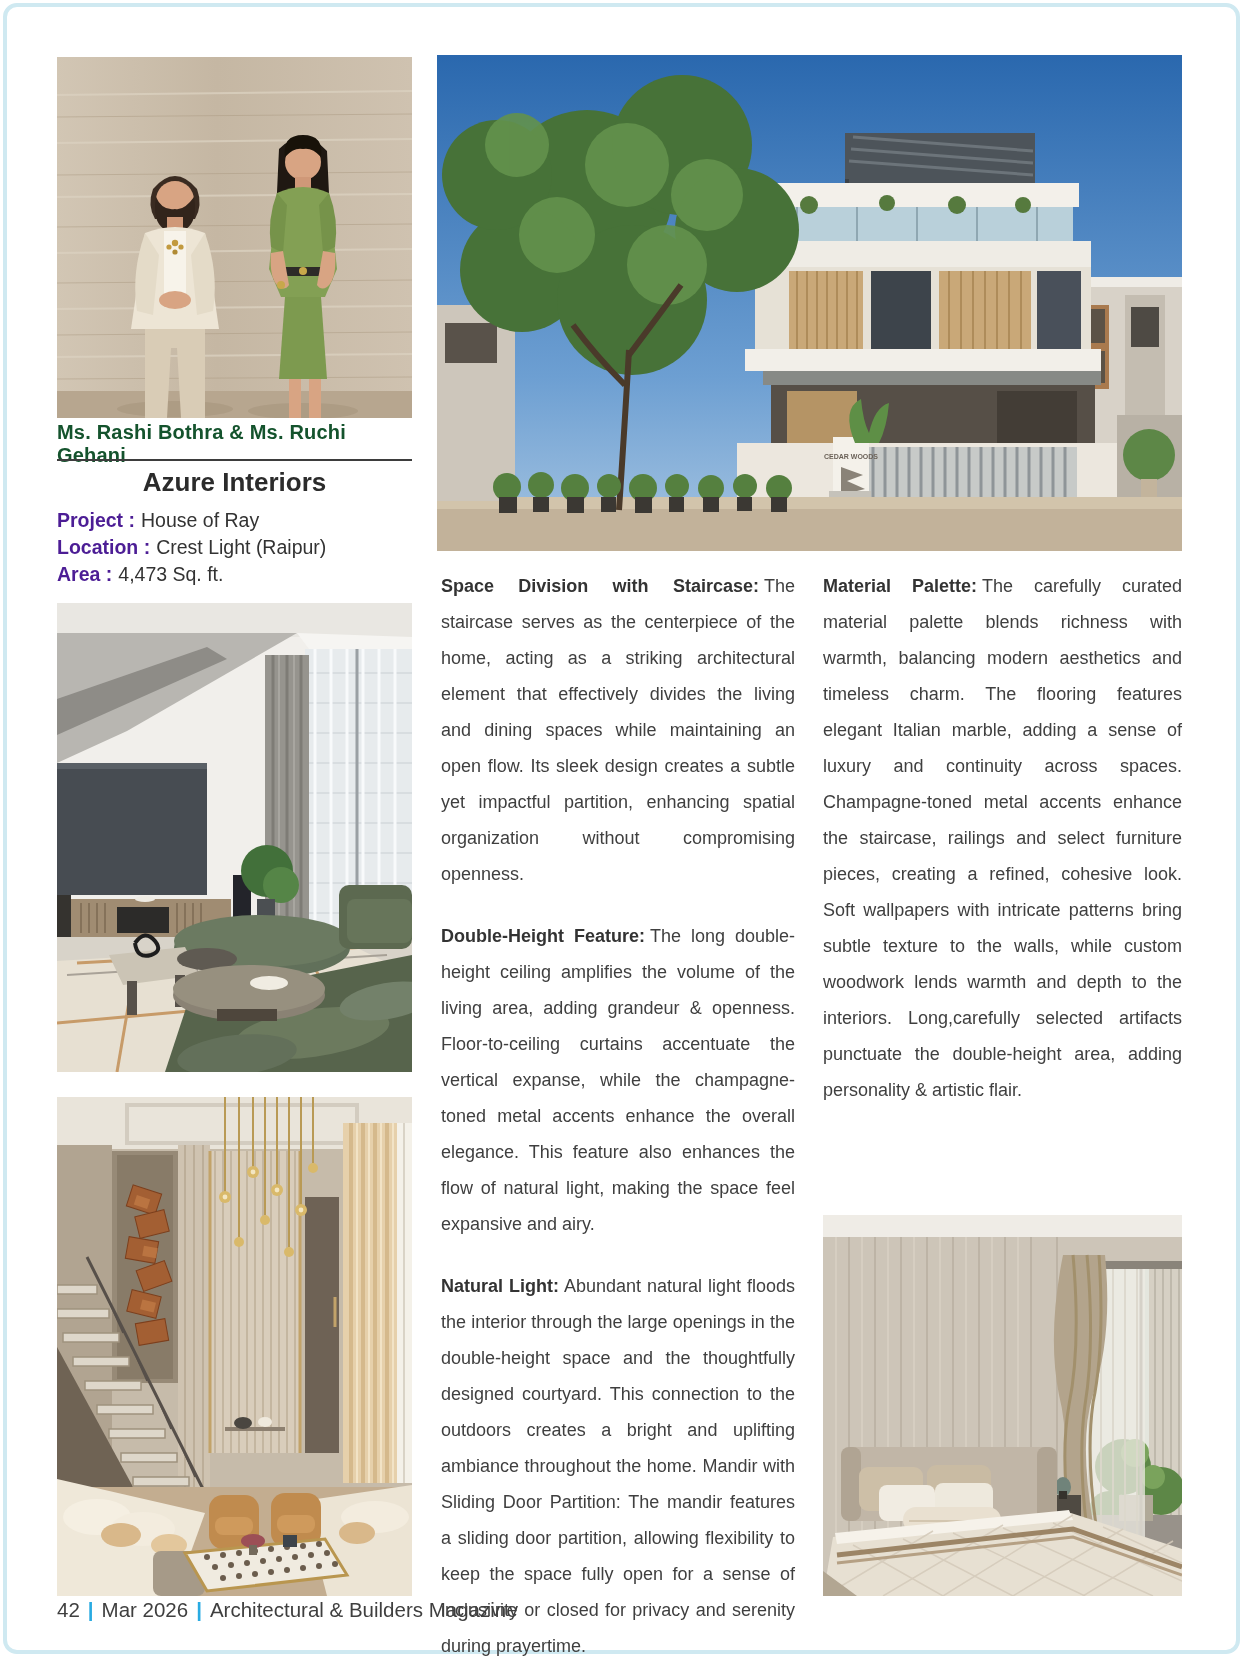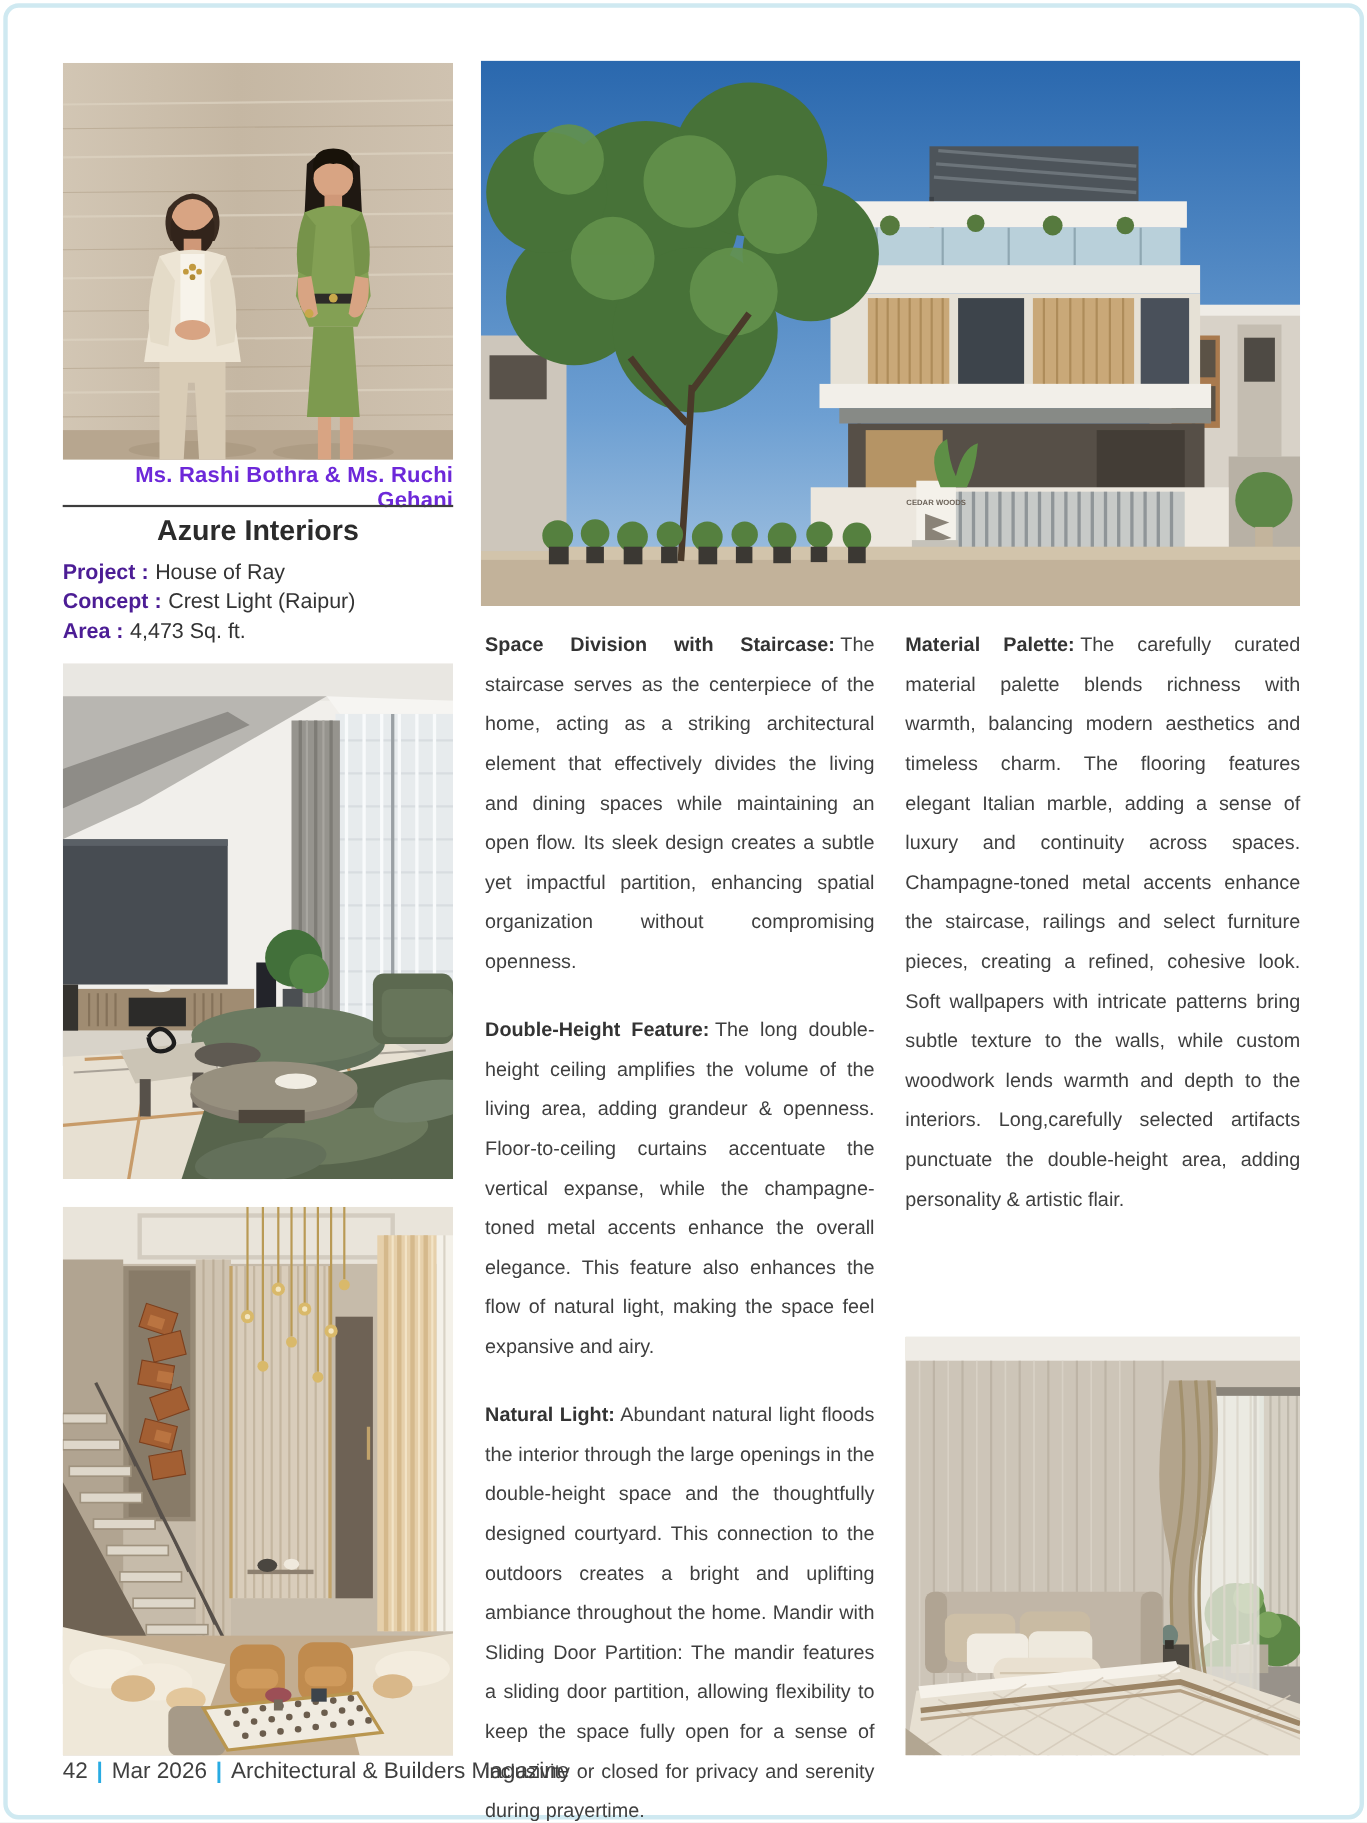--- a/index.html
+++ b/index.html
@@ -2,22 +2,22 @@
 <html><head>
 <meta charset="utf-8">
 <style>
   html,body{margin:0;padding:0;background:#e8e8e8;}
   .page{position:relative;width:1243px;height:1657px;background:#ffffff;
         font-family:"Liberation Sans",sans-serif;overflow:hidden;margin:0 auto;}
   .frame{position:absolute;inset:3px;border:4px solid #cfe9f1;border-radius:14px;pointer-events:none;}
   .photo{position:absolute;overflow:hidden;}
   .photo svg{display:block;width:100%;height:100%;}
 
-  .caption{position:absolute;left:57px;top:421px;width:355px;text-align:right;
-           font-size:20px;font-weight:bold;color:#6d28d9;letter-spacing:.2px;}
+  .caption{position:absolute;left:57px;top:421px;width:355px;text-align:left;
+           font-size:20px;font-weight:bold;color:#14532d;letter-spacing:.2px;}
   .divider{position:absolute;left:57px;top:459px;width:355px;height:2px;background:#3d3d3d;}
   .firm{position:absolute;left:57px;top:467px;width:355px;text-align:center;
         font-size:26px;font-weight:bold;color:#2b2b2b;}
   .details{position:absolute;left:57px;top:507px;width:355px;font-size:19.5px;
            color:#333;line-height:27px;}
   .details .lbl{font-weight:bold;color:#4c1d95;margin-right:6px;}
 
   .col{position:absolute;top:568px;font-size:18px;line-height:36px;color:#3f3f3f;
        text-align:justify;}
   .col-mid{left:441px;width:354px;}
@@ -102,21 +102,21 @@
   </div>
 
   <div class="caption">Ms. Rashi Bothra &amp; Ms. Ruchi Gehani</div>
   <div class="divider"></div>
   <div class="firm">Azure Interiors</div>
   <div class="details">
     <div>
       <span class="lbl">Project :</span><span>House of Ray</span>
     </div>
     <div>
-      <span class="lbl">Concept :</span><span>Crest Light (Raipur)</span>
+      <span class="lbl">Location :</span><span>Crest Light (Raipur)</span>
     </div>
     <div>
       <span class="lbl">Area :</span><span>4,473 Sq. ft.</span>
     </div>
   </div>
 
   <div class="photo" style="left:437px;top:55px;width:745px;height:496px;">
     <svg viewBox="0 0 745 496" preserveAspectRatio="none">
       <defs>
         <linearGradient id="sky" x1="0" y1="0" x2="0" y2="1">

